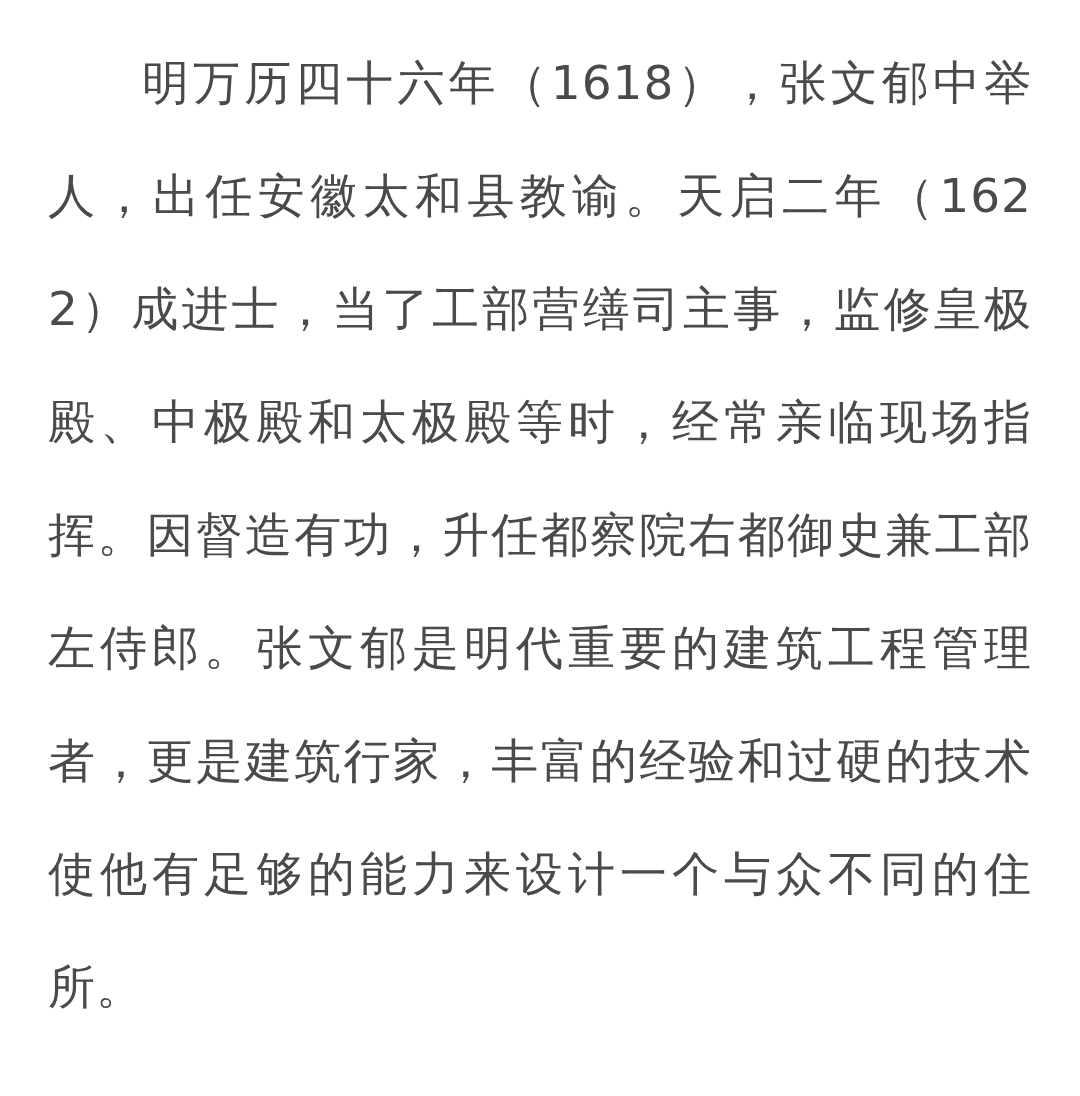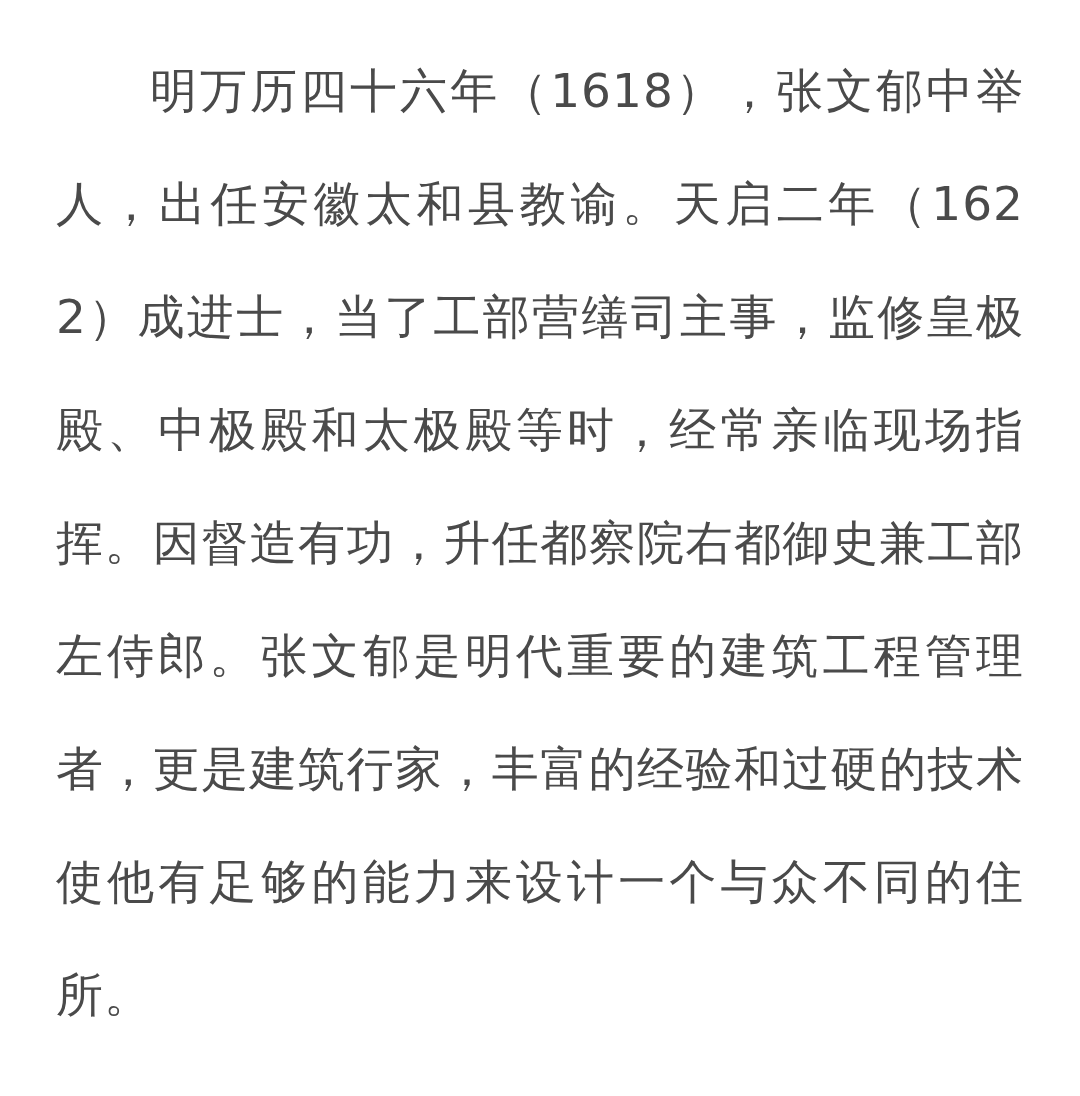--- a/index.html
+++ b/index.html
@@ -20,21 +20,21 @@
     box-sizing: border-box;
     background: #ffffff;
     display: block;
     position: relative;
   }
   .article {
     box-sizing: border-box;
     padding: 22px 44px 0 44px;
   }
   .paragraph {
-    margin: 12px;
+    margin: 4px;
     color: #4a4a4a;
     font-size: 47px;
     line-height: 113px;
     letter-spacing: 1px;
     text-align: justify;
     text-justify: inter-character;
     text-indent: 2em;
     font-weight: 400;
     word-break: break-all;
     white-space: normal;

